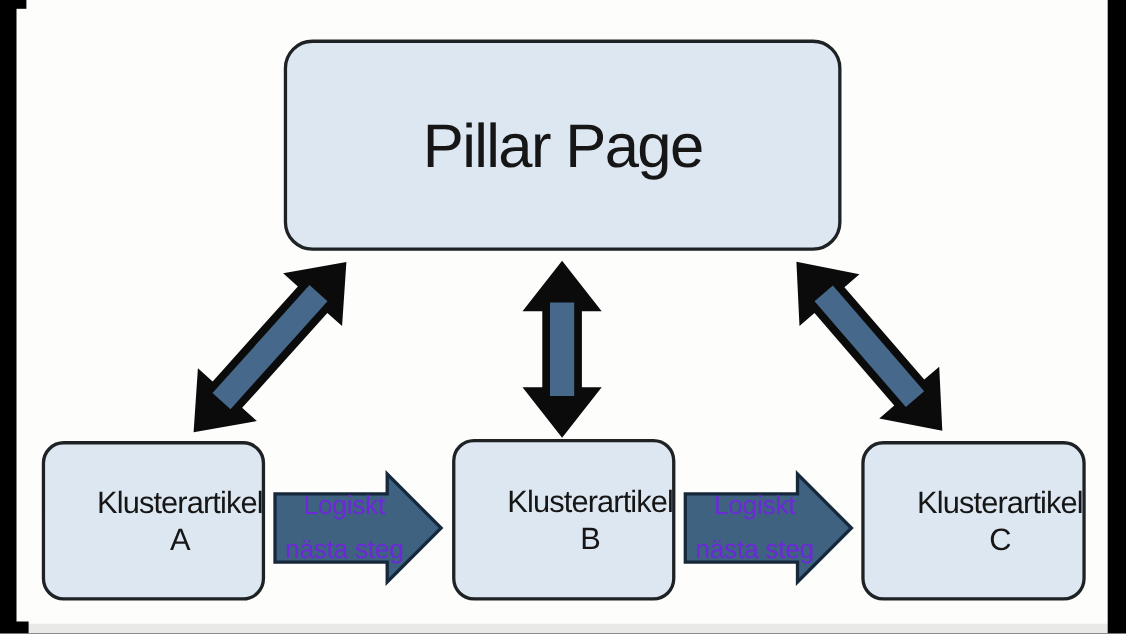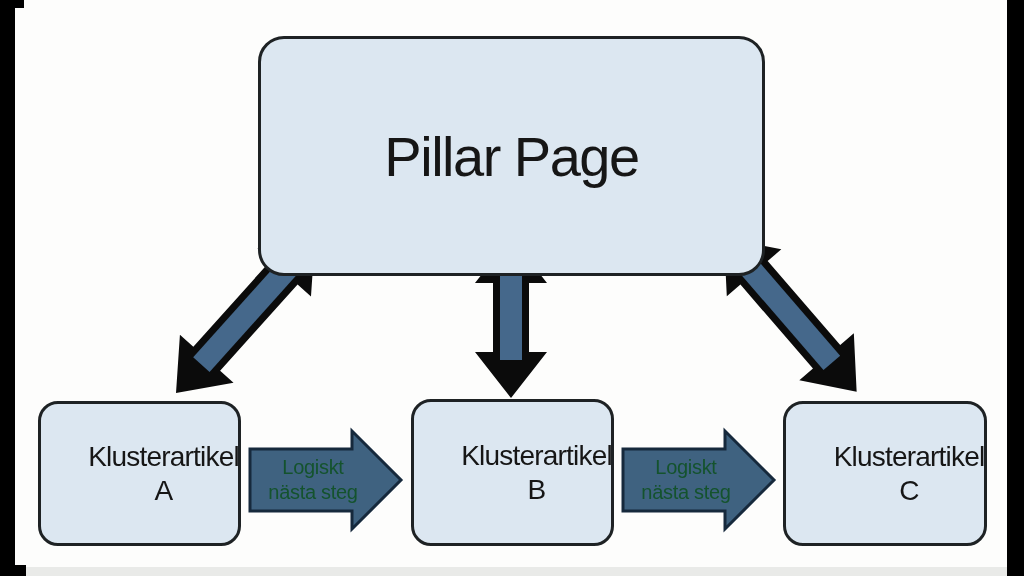--- a/index.html
+++ b/index.html
@@ -17,21 +17,21 @@
     background: #dce7f1;
     border: 3px solid #1e2224;
     display: flex;
     flex-direction: column;
     align-items: center;
     justify-content: center;
     text-align: center;
     color: #161616;
   }
   .pillar {
-    left: 258px; top: 36px; width: 507px; height: 240px;
+    left: 258px; top: 36px; width: 507px; height: 192px;
     border-radius: 26px;
     font-size: 56px;
     letter-spacing: -1.5px;
   }
   .cluster {
     border-radius: 20px;
     font-size: 28px;
     letter-spacing: -0.8px;
     line-height: 1.2;
     padding-left: 48px;
@@ -43,25 +43,25 @@
     position: absolute;
     left: 0; top: 0;
     width: 1024px; height: 576px;
     pointer-events: none;
   }
   .step-label {
     position: absolute;
     display: flex;
     flex-direction: column;
     align-items: center;
-    justify-content: center;
+    justify-content: space-between;
     width: 126px; height: 70px;
-    font-size: 20px;
+    font-size: 24px;
     line-height: 1.25;
-    color: #14532d;
+    color: #6d28d9;
     letter-spacing: -0.3px;
     text-align: center;
   }
   .step-label-1 { left: 250px; top: 445px; }
   .step-label-2 { left: 623px; top: 445px; }
   .bar { position: absolute; background: #000; }
   .bar-left   { left: 0;      top: 0;     width: 15px;   height: 567px; }
   .bar-right  { left: 1007px; top: 0;     width: 17px;   height: 576px; }
   .notch-tl   { left: 0;      top: 0;     width: 24px;   height: 8px; }
   .notch-bl   { left: 0;      top: 565px; width: 26px;   height: 11px; }

